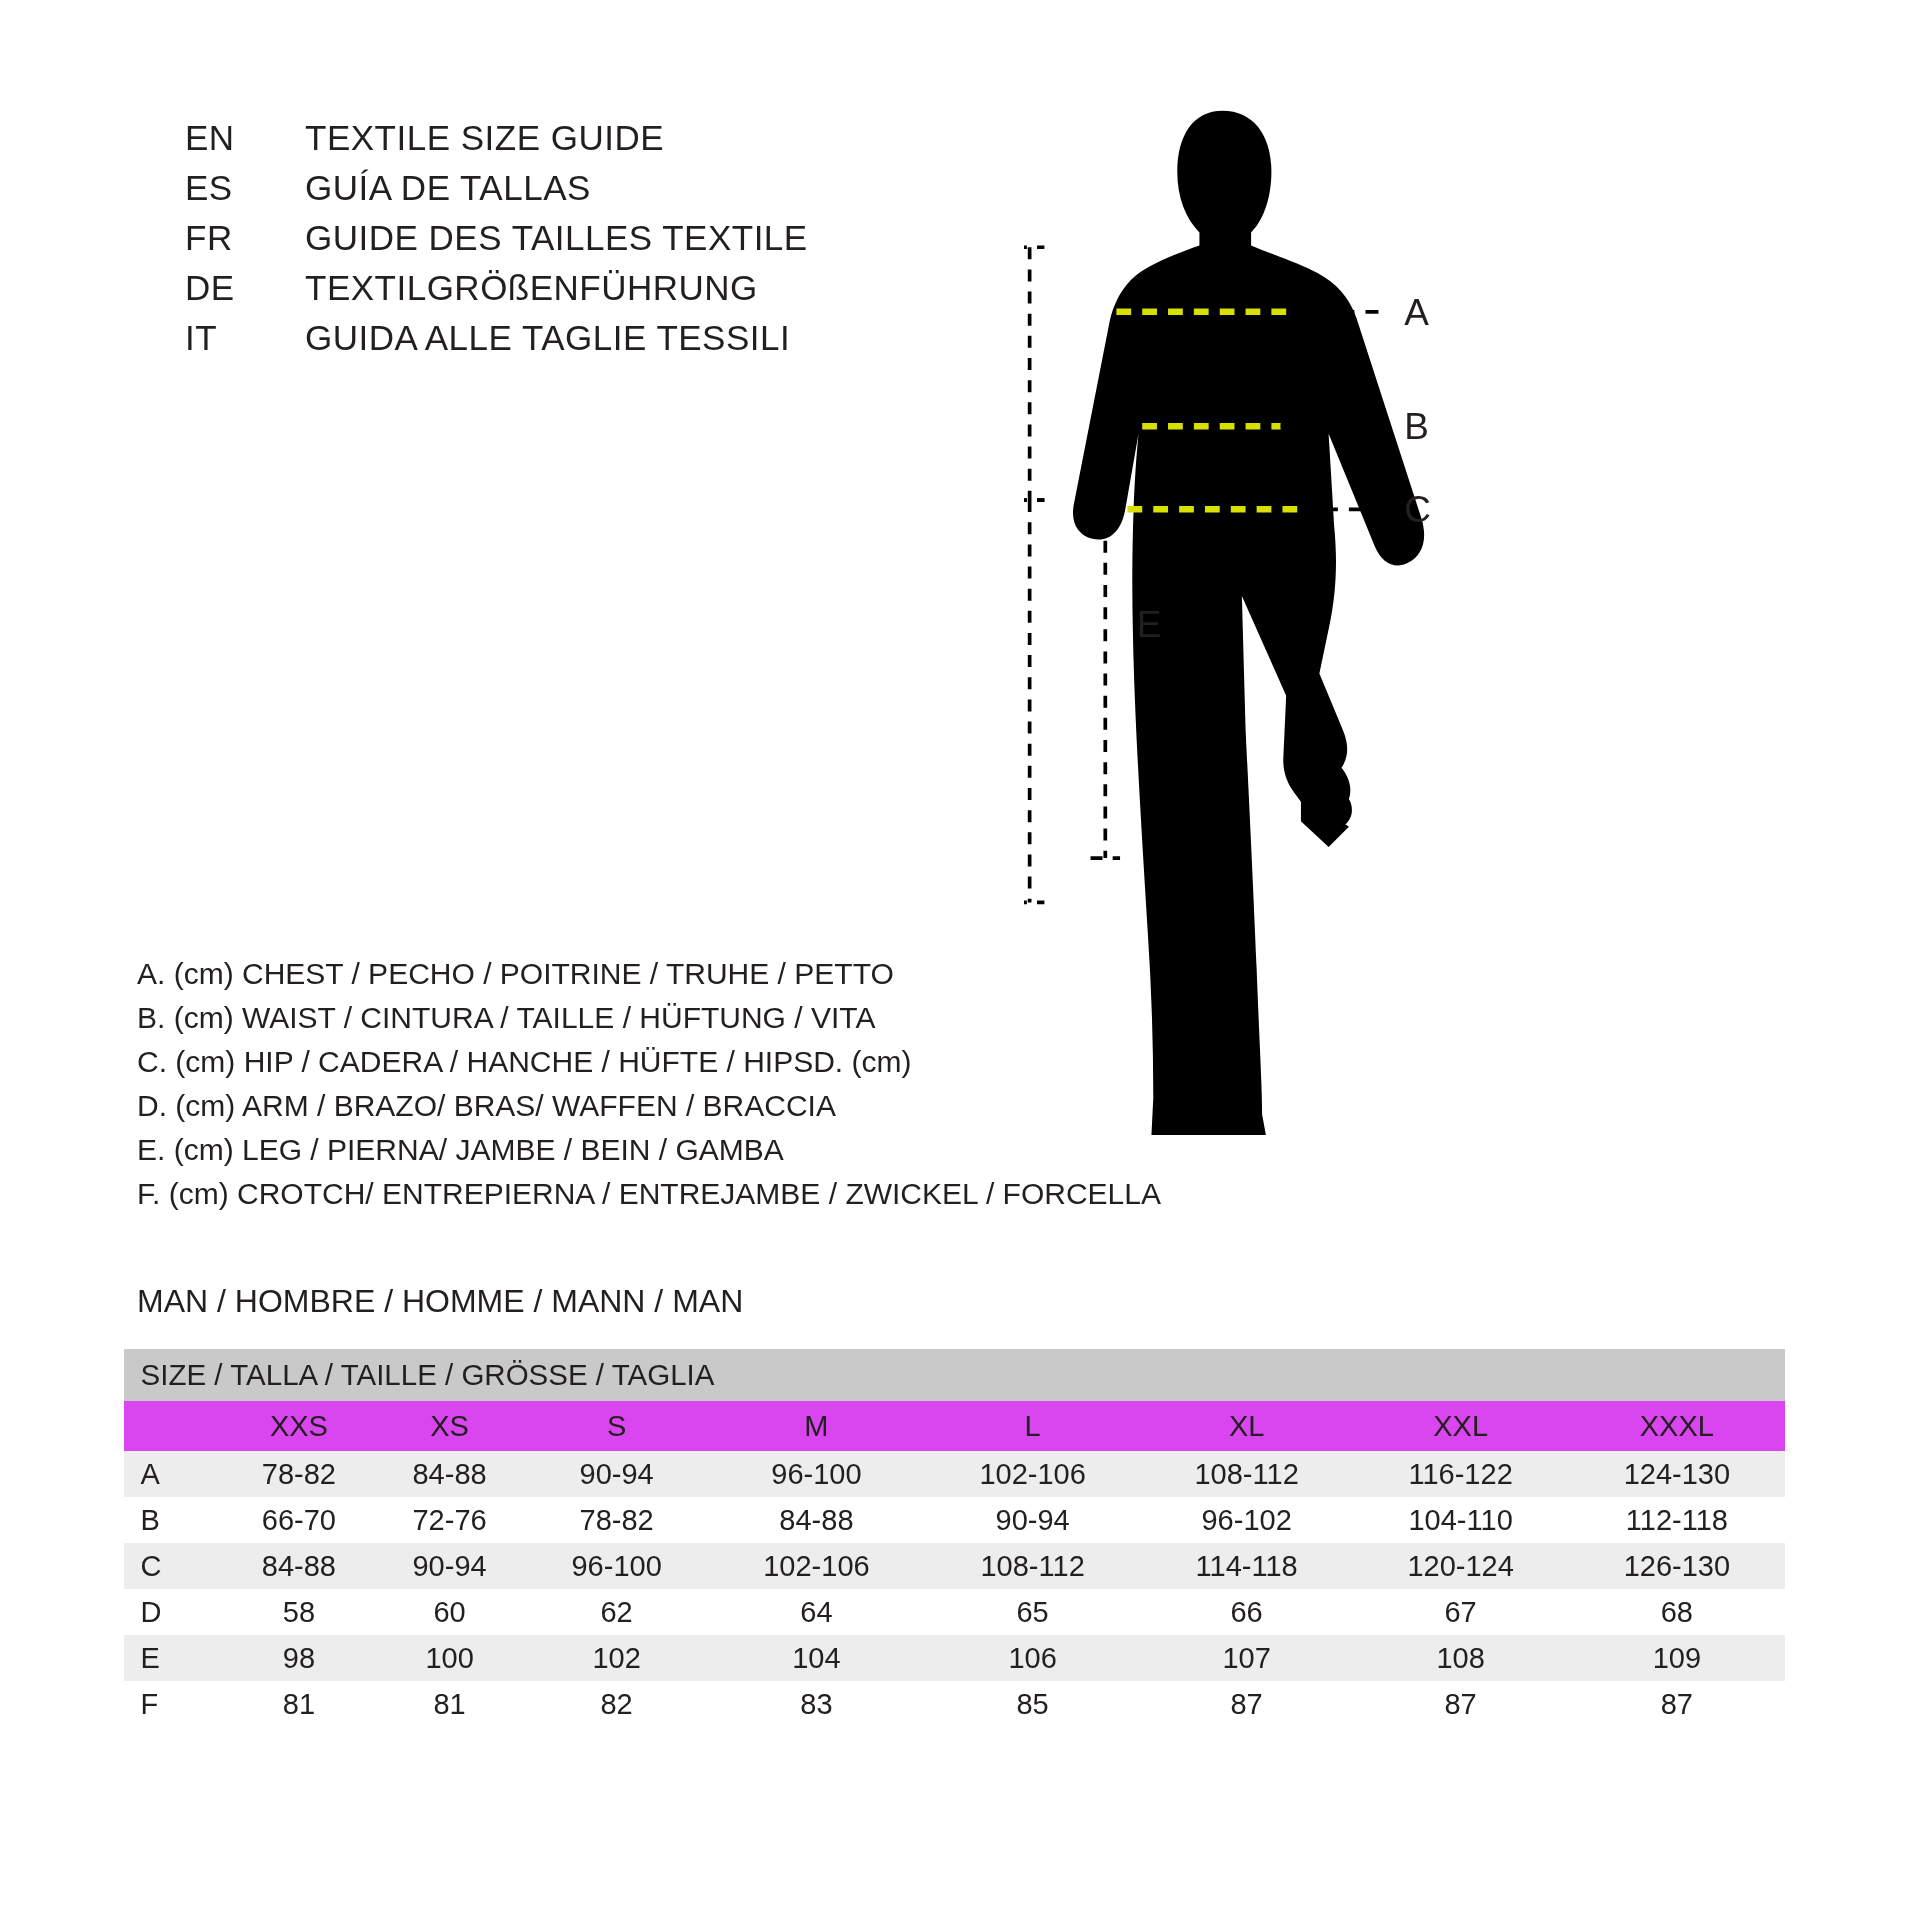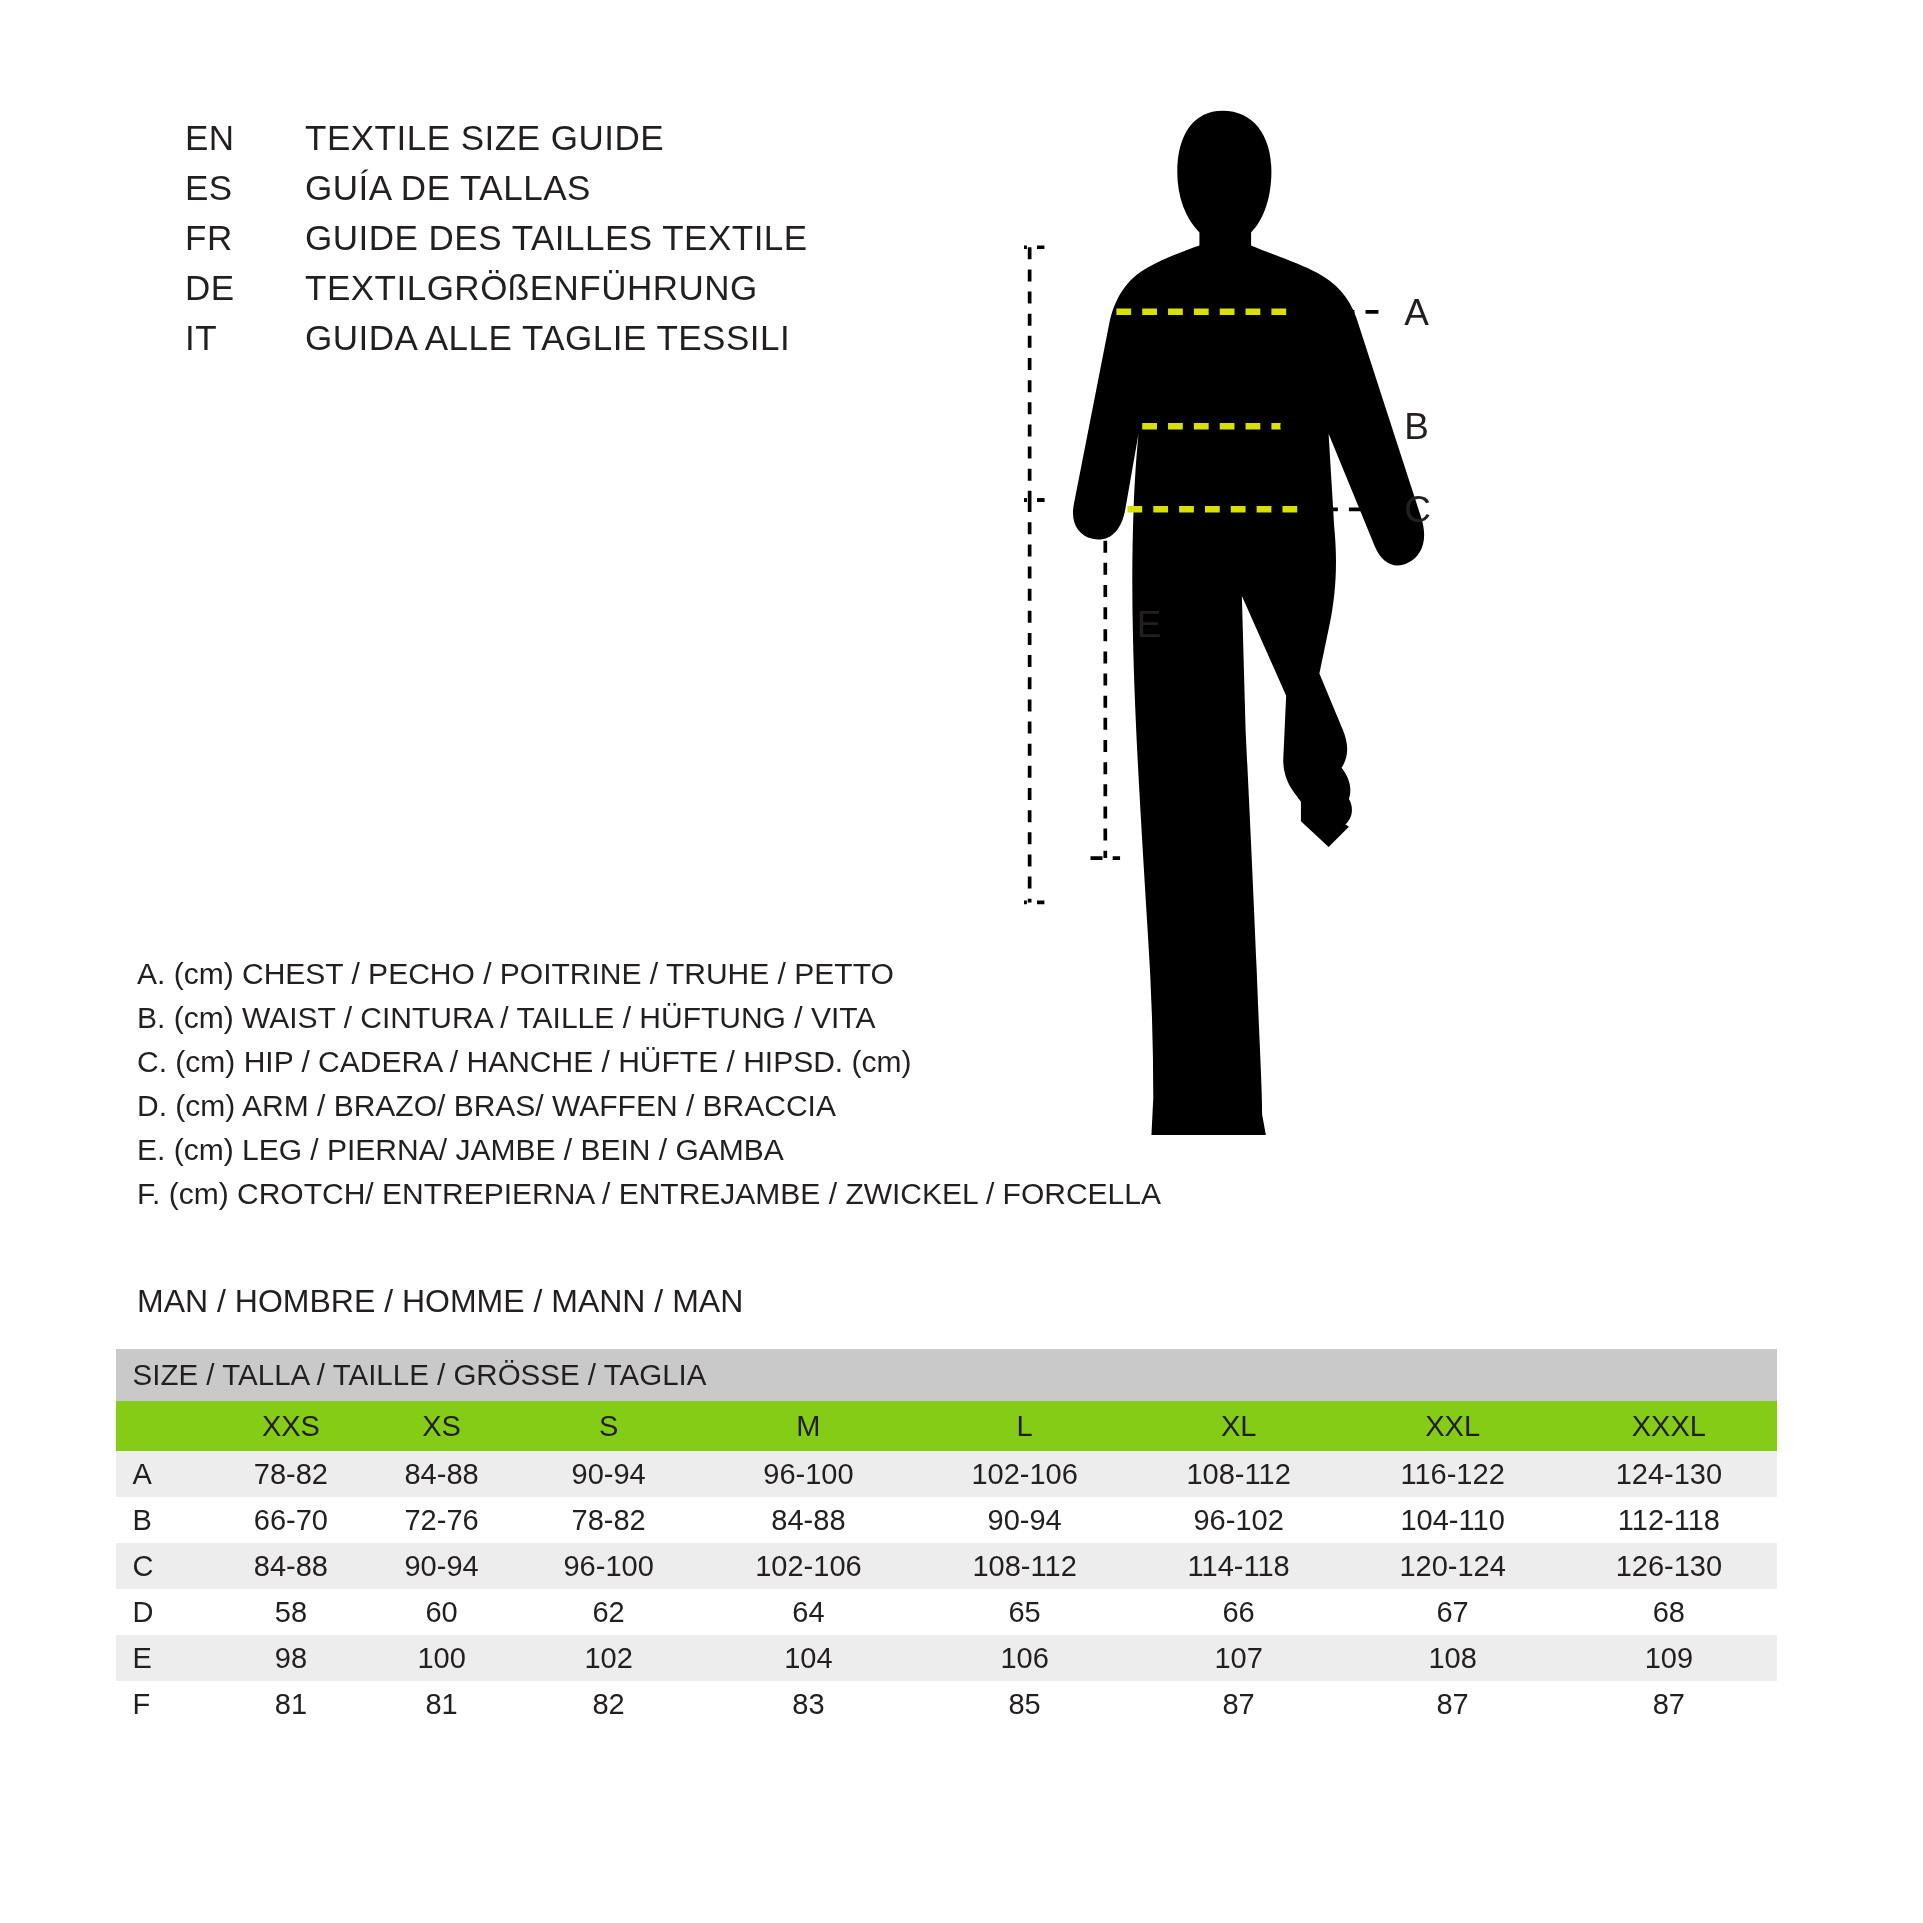--- a/index.html
+++ b/index.html
@@ -67,42 +67,42 @@
     width: 803px;
     height: 1135px;
   }
   .figure-area svg {
     display: block;
   }
 
   
   .size-table {
     position: absolute;
-    left: 116px;
+    left: 124px;
     top: 1349px;
     width: 1661px;
     border-collapse: collapse;
     font-size: 29px;
   }
   .size-table td, .size-table th {
     padding: 0;
     height: 46px;
     font-weight: normal;
     text-align: center;
     color: #231f20;
   }
   .size-table .title-row td {
     background: #c9c9c9;
     text-align: left;
     padding-left: 16.6px;
     height: 52px;
     font-size: 29.5px;
   }
   .size-table .head-row td {
-    background: #84cc16;
+    background: #d946ef;
     height: 50px;
   }
   .size-table tr.shade td {
     background: #ededed;
   }
   .size-table tr.plain td {
     background: #ffffff;
   }
   .size-table td.rowlabel {
     text-align: left;

